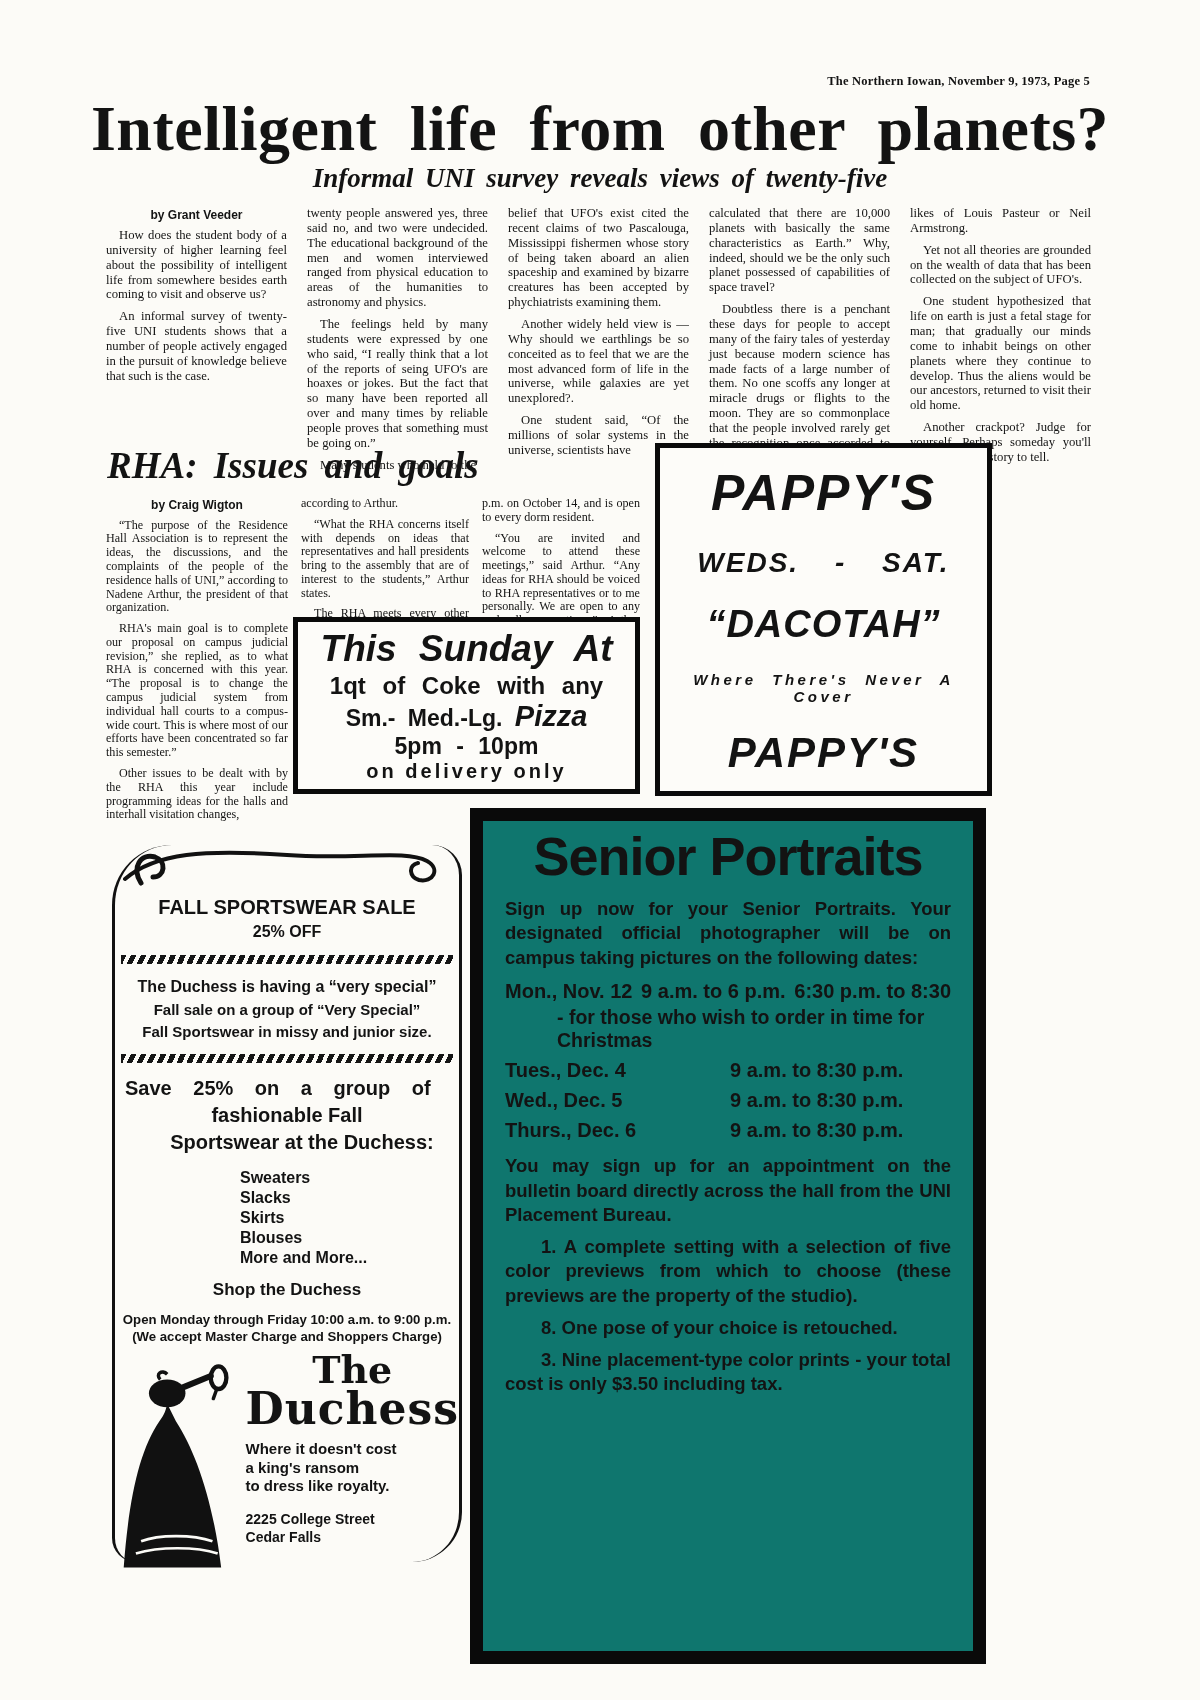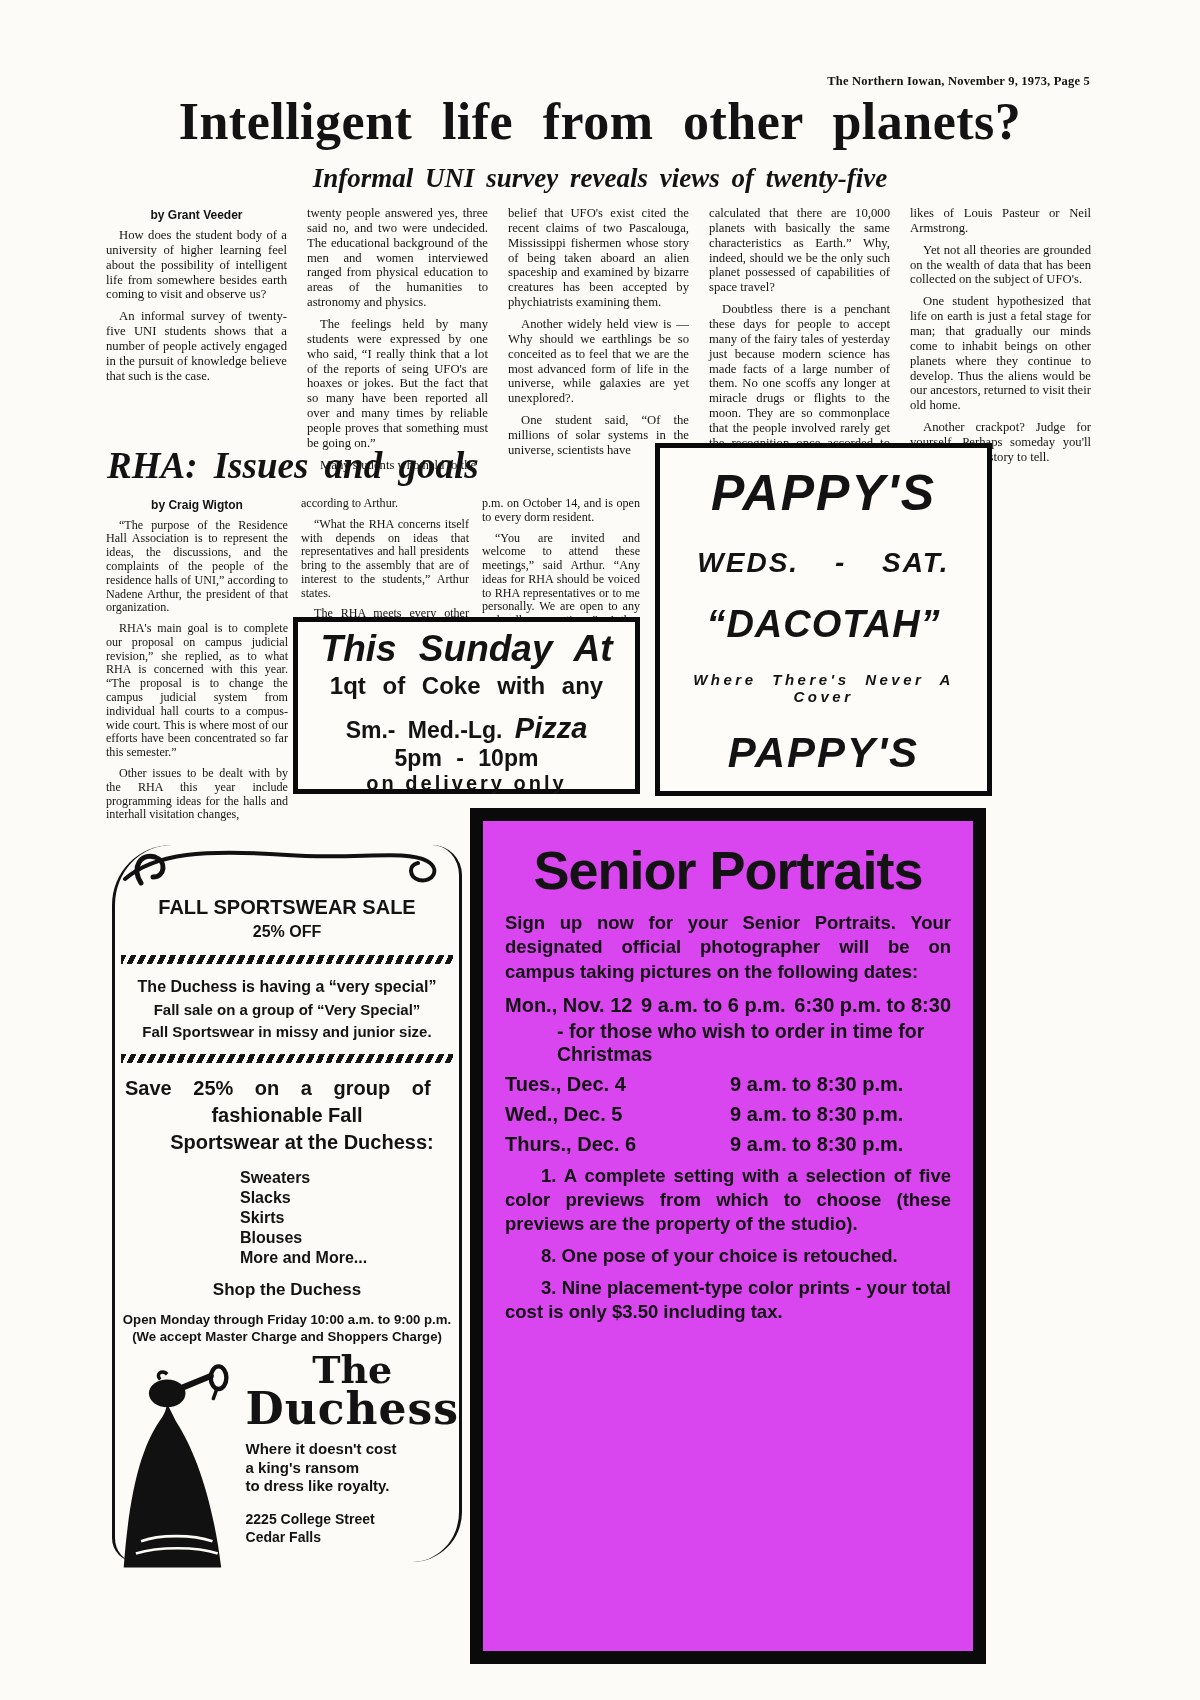--- a/index.html
+++ b/index.html
@@ -8,21 +8,21 @@
     background:#fcfbf7; color:#131313; overflow:hidden;
     font-family:"Liberation Serif","DejaVu Serif",serif;
   }
   
   .masthead {
     position:absolute; top:74px; right:110px;
     font-size:12.5px; font-weight:bold; letter-spacing:.2px;
   }
   .headline {
     position:absolute; top:92px; left:0; right:0; text-align:center;
-    font-size:52px; font-weight:bold; word-spacing:16px; letter-spacing:.5px;
+    font-size:64px; font-weight:bold; word-spacing:16px; letter-spacing:.5px;
   }
   .subhead {
     position:absolute; top:163px; left:0; right:0; text-align:center;
     font-size:27px; font-weight:bold; font-style:italic; word-spacing:5px;
   }
   
   .cols { position:absolute; display:flex; }
   .ufo-cols { top:206px; left:106px; width:985px; gap:20px; }
   .ncol { flex:1 1 0; font-size:12.7px; line-height:1.17; text-align:justify; }
   .ncol p { margin:0 0 7px; text-indent:13px; }
@@ -40,21 +40,21 @@
   .rha-cols .ncol { font-size:12.1px; line-height:1.14; }
   .rha-cols .c1 { flex:0 0 182px; }
   .rha-cols .c2 { flex:0 0 168px; }
   .rha-cols .c3 { flex:0 0 158px; }
   .adbox { position:absolute; background:#fdfcf9; border:5px solid #0a0a0a; box-sizing:border-box; }
   
   .otherplace { left:293px; top:617px; width:347px; height:177px; text-align:center;
     font-family:"Liberation Sans","DejaVu Sans",sans-serif; font-weight:bold; padding-top:6px; }
   .op-l1 { font-size:37px; font-style:italic; word-spacing:12px; }
   .op-l3 { font-size:24px; word-spacing:10px; margin-top:2px; }
-  .op-l4 { font-size:23px; word-spacing:6px;margin-top:12px; }
+  .op-l4 { font-size:23px; word-spacing:6px; }
   .op-pizza { font-size:29px; font-style:italic; }
   .op-l5 { font-size:23px; word-spacing:8px; }
   .op-l6 { font-size:20px; letter-spacing:3px; }
   
   .pappys { left:655px; top:443px; width:337px; height:353px; text-align:center;
     font-family:"Liberation Sans","DejaVu Sans",sans-serif; font-weight:bold; font-style:italic;
     display:flex; flex-direction:column; justify-content:space-between; padding:16px 4px 14px; }
   .pp-name { font-size:50px; letter-spacing:2px; }
   .pp-days { font-size:28px; word-spacing:26px; letter-spacing:2px; }
   .pp-band { font-size:38px; letter-spacing:1px; }
@@ -84,22 +84,22 @@
   .du-charge { font-size:13.2px; margin-top:2px; }
   .du-bottom { display:flex; margin-top:8px; text-align:left; }
   .du-logo { font-family:"DejaVu Serif",serif; font-weight:bold; line-height:.95; text-align:center; }
   .du-logo .l1 { font-size:38px; }
   .du-logo .l2 { font-size:44px; letter-spacing:1px; }
   .du-tagline { font-size:15px; font-weight:bold; margin-top:10px; line-height:1.25; }
   .du-address { font-size:14px; margin-top:14px; line-height:1.3; }
   
   .senior {
     position:absolute; left:470px; top:808px; width:516px; height:856px;
-    box-sizing:border-box; border:13px solid #0a0a0a; background:#d946ef;
-    padding:16px 22px; font-family:"Liberation Sans","DejaVu Sans",sans-serif; font-weight:bold;
+    box-sizing:border-box; border:13px solid #0a0a0a; background:#0f766e;
+    padding:2px 22px; font-family:"Liberation Sans","DejaVu Sans",sans-serif; font-weight:bold;
   }
   .sp-title { font-size:54px; text-align:center; letter-spacing:-1px; margin:2px 0 10px; }
   .sp-intro { font-size:18.5px; text-align:justify; line-height:1.32; margin:0; }
   .sp-row1 { display:flex; justify-content:space-between; font-size:20px; margin-top:10px; }
   .sp-note { font-size:19.5px; padding-left:52px; margin-top:3px; }
   .sp-row { display:flex; font-size:20px; margin-top:7px; }
   .sp-row .day { width:225px; }
   .sp-signup { font-size:18.5px; text-align:justify; line-height:1.32; margin:12px 0 0; }
   .sp-item { font-size:18.5px; text-align:justify; line-height:1.3; margin:8px 0 0; text-indent:36px; }
   .sp-studio { text-align:center; margin-top:10px; line-height:1.25; }
@@ -257,18 +257,19 @@
       <span>9 a.m. to 8:30 p.m.</span>
     </div>
     <div class="sp-row">
       <span class="day">Wed., Dec. 5</span>
       <span>9 a.m. to 8:30 p.m.</span>
     </div>
     <div class="sp-row">
       <span class="day">Thurs., Dec. 6</span>
       <span>9 a.m. to 8:30 p.m.</span>
     </div>
+    <p class="sp-signup">You may sign up for an appointment on the bulletin board directly across the hall from the UNI Placement Bureau.</p>
     <p class="sp-item">1. A complete setting with a selection of five color previews from which to choose (these previews are the property of the studio).</p>
     <p class="sp-item">8. One pose of your choice is retouched.</p>
     <p class="sp-item">3. Nine placement-type color prints - your total cost is only $3.50 including tax.</p>
   </div>
 
 </div>
 
 </body></html>

